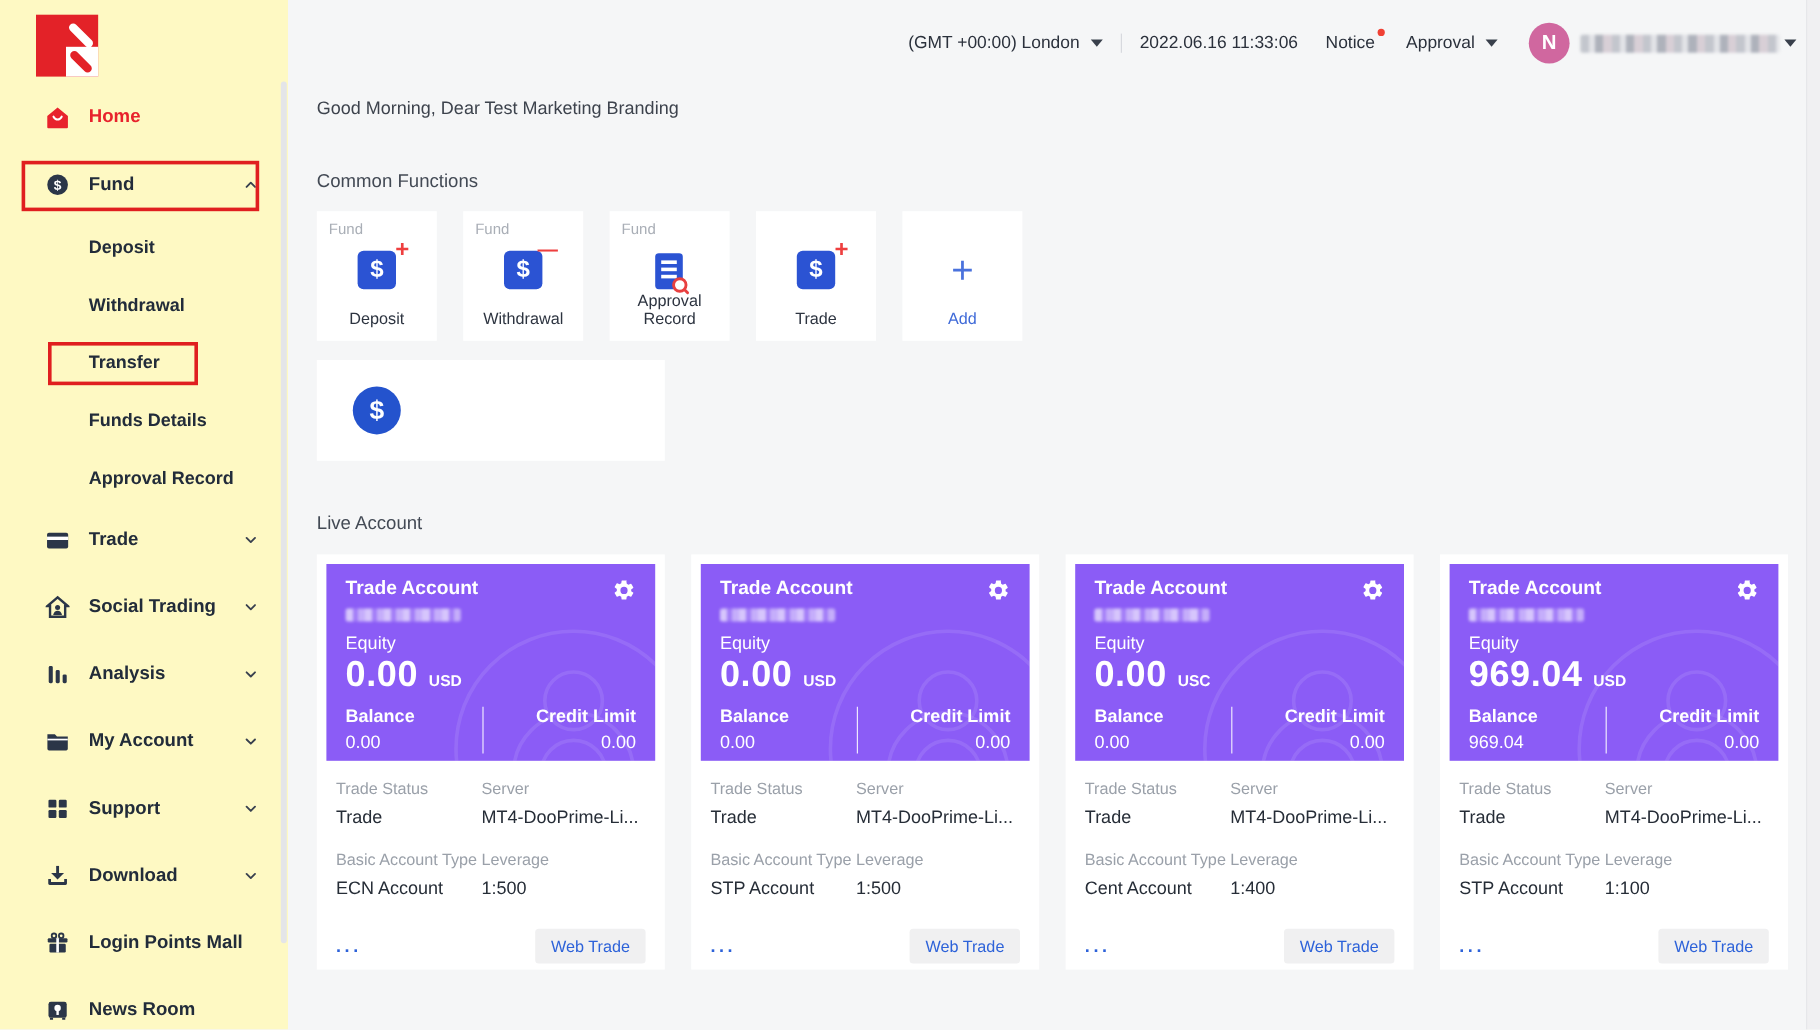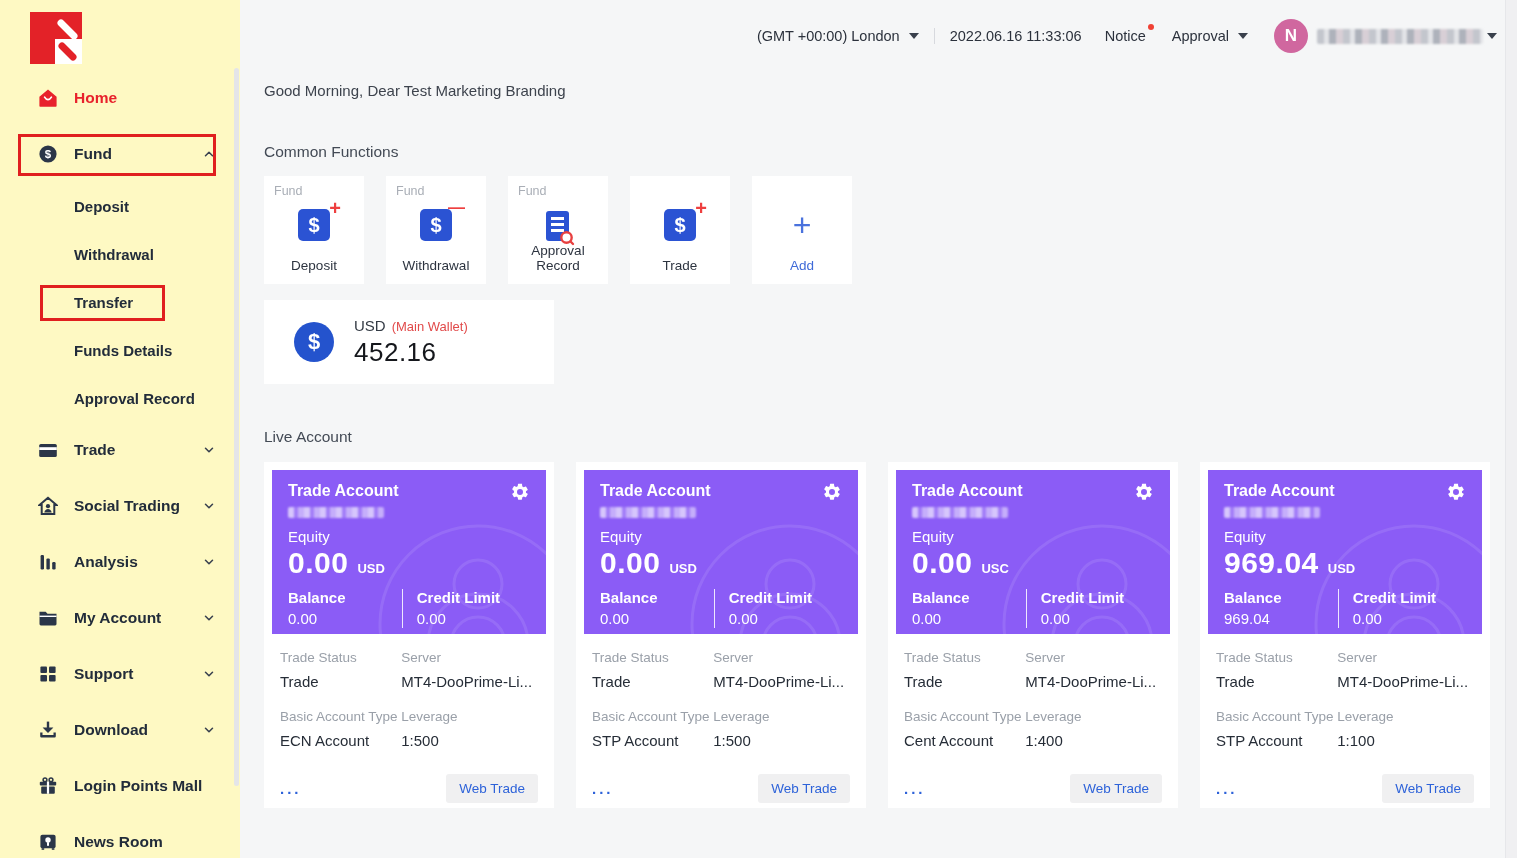--- a/index.html
+++ b/index.html
@@ -82,21 +82,21 @@
   .gear { width:20px; height:20px; cursor:pointer; }
   .acct-num-blur { margin-top:5px; width:96px; height:11px; border-radius:2px; position:relative; z-index:1;
        background:repeating-linear-gradient(90deg,rgba(255,255,255,.65) 0 6px,rgba(255,255,255,.2) 6px 10px,rgba(255,255,255,.5) 10px 16px);
        filter:blur(1.3px); }
   .eq-label { margin-top:10px; font-size:15px; font-weight:400; position:relative; z-index:1; }
   .eq-row { display:flex; align-items:baseline; gap:9px; position:relative; z-index:1; }
   .eq-val { font-size:30px; font-weight:700; line-height:36px; letter-spacing:.5px; }
   .eq-cur { font-size:13px; font-weight:700; }
   .bc-row { display:flex; margin-top:8px; position:relative; z-index:1; }
   .bc-col1 { width:47%; }
-  .bc-col2 { width:53%; border-left:1px solid rgba(255,255,255,.85); padding-left:14px; }
+  .bc-col2 { width:53%; border-left:1px solid rgba(255,255,255,.85); padding-left:14px;text-align:right; }
   .bc-label { font-size:15px; font-weight:700; line-height:18px; }
   .bc-val { font-size:15px; margin-top:3px; line-height:18px; }
   .watermark { position:absolute; right:-45px; top:42px; z-index:0; }
 
   .acct-info { padding:16px 8px 0 8px; }
   .info-grid { display:flex; margin-bottom:19px; }
   .info-col1 { width:47%; }
   .info-col2 { width:53%; }
   .info-label { font-size:13.5px; color:#9aa0a9; }
   .info-val { font-size:15px; color:#262d37; margin-top:8px; white-space:nowrap; }
@@ -347,26 +347,20 @@
       <div class="fn-icon">
           <span class="plus-glyph">+</span>
         </div>
       <div class="fn-label blue">Add</div>
     </div>
   </div>
 
 
   <div class="wallet-card">
     <div class="wcircle">$</div>
-    <div class="winfo">
-      <div class="wrow1">
-        <span>USD</span><span class="wtag">(Main Wallet)</span>
-      </div>
-      <div class="wamount">452.16</div>
-    </div>
   </div>
 
   <div class="sec-title">Live Account</div>
 
   <div class="acct-row">
 
     <div class="acct-card">
       <div class="acct-blue">
         <svg class="watermark" width="225" height="225" viewBox="0 0 225 225">
           <g stroke="rgba(255,255,255,0.10)" stroke-width="3" fill="none">

